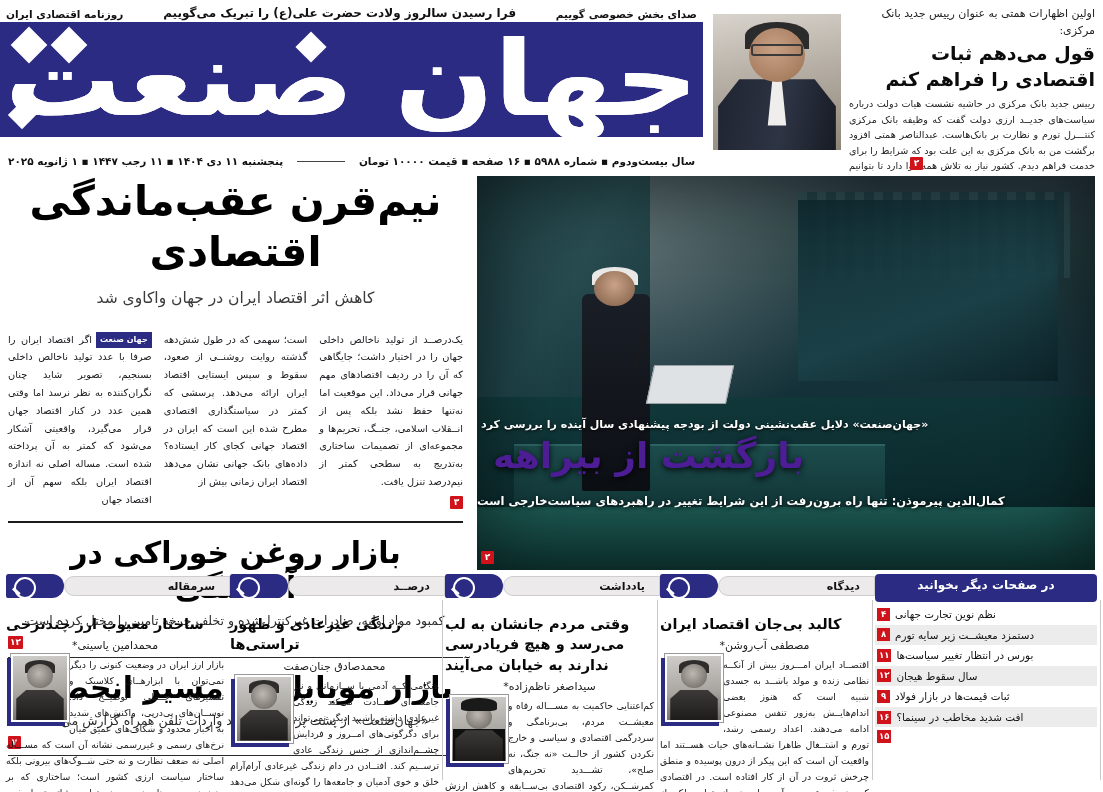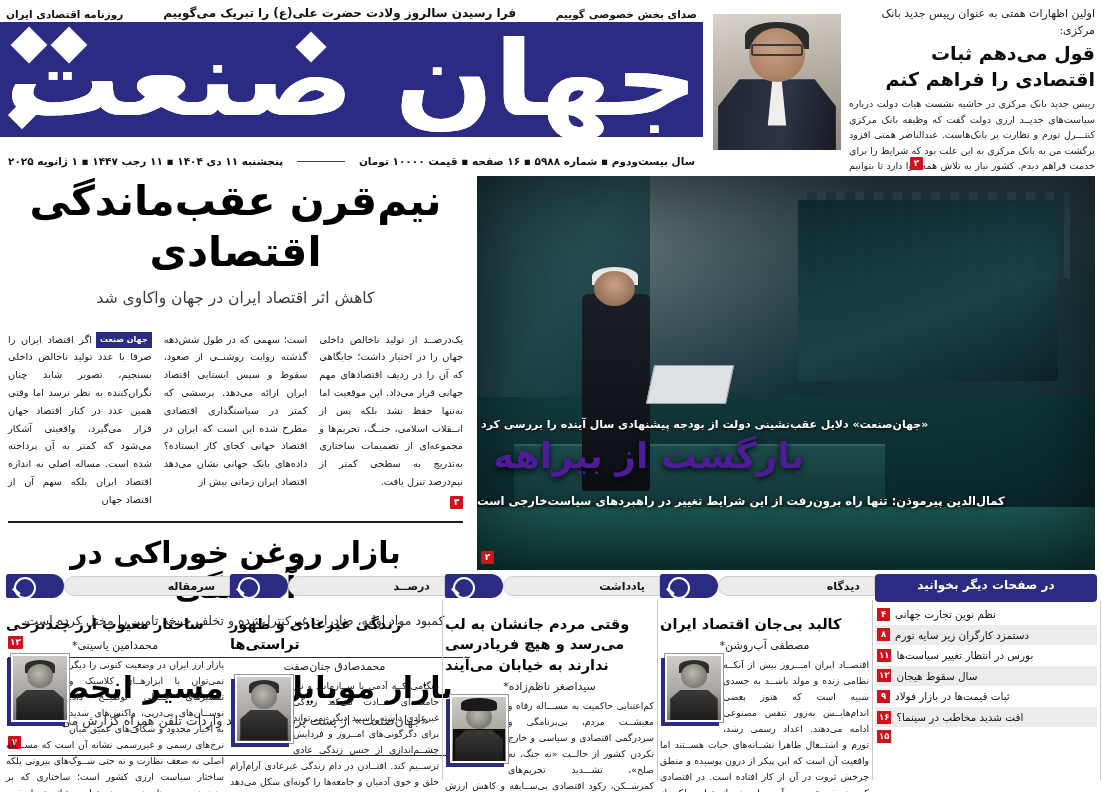--- a/index.html
+++ b/index.html
@@ -383,21 +383,21 @@
       <div style="background:#2b2b83;color:#fff;font-size:12px;font-weight:bold;text-align:center;height:28px;line-height:22px;border-radius:4px;">
         <span>در صفحات دیگر بخوانید</span>
       </div>
       <div class="otherlist">
         <div class="ol-item">
           <span class="ol-num">۴</span>
           <span>نظم نوین تجارت جهانی</span>
         </div>
         <div class="ol-item">
           <span class="ol-num">۸</span>
-          <span>دستمزد کارگران زیر سایه تورم</span>
+          <span>دستمزد معیشــت زیر سایه تورم</span>
         </div>
         <div class="ol-item">
           <span class="ol-num">۱۱</span>
           <span>بورس در انتظار تغییر سیاست‌ها</span>
         </div>
         <div class="ol-item">
           <span class="ol-num">۱۳</span>
           <span>سال سقوط هیجان</span>
         </div>
         <div class="ol-item">

